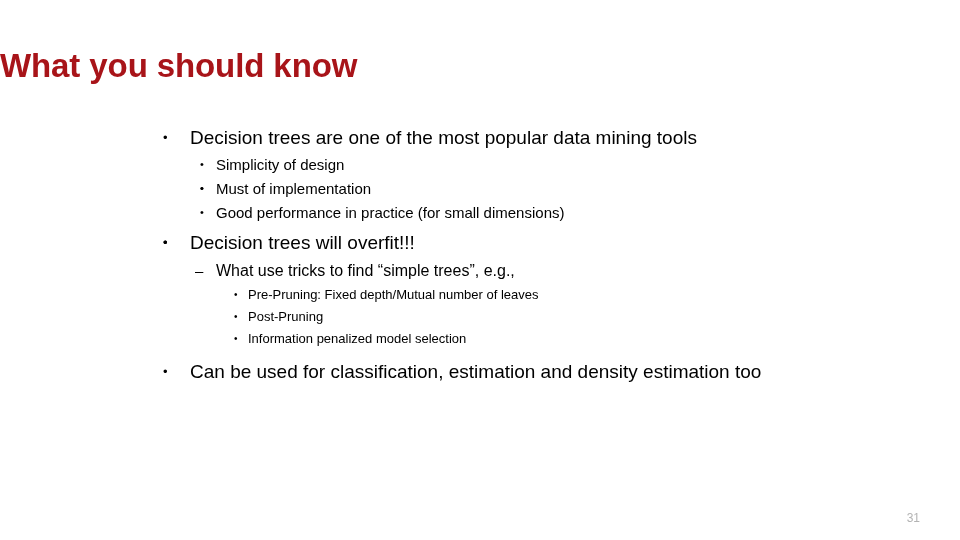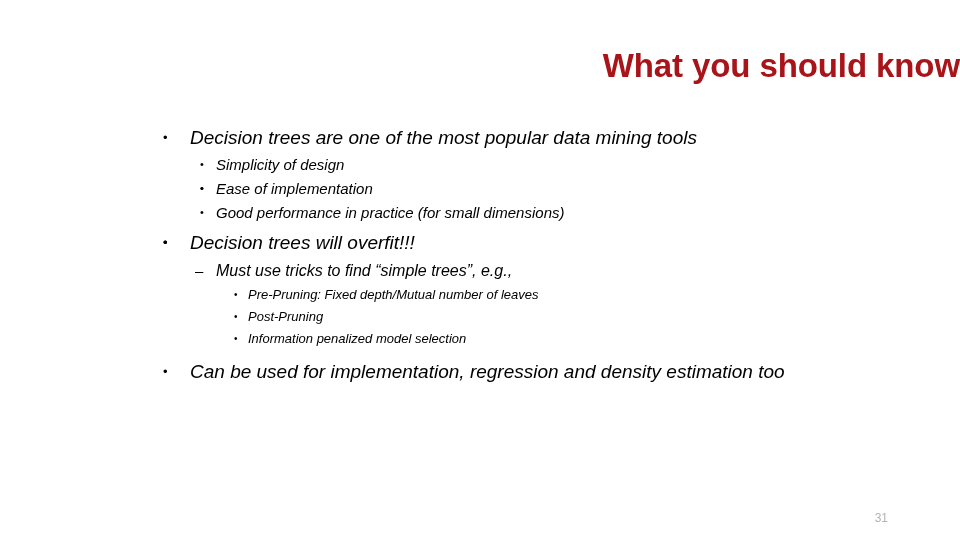--- a/index.html
+++ b/index.html
@@ -18,21 +18,21 @@
     background: #ffffff;
     overflow: hidden;
   }
 
   
   .slide-title {
     position: absolute;
     left: 0;
     top: 48px;
     width: 960px;
-    text-align: right;
+    text-align: left;
     font-size: 33px;
     font-weight: bold;
     color: #a81419;
     letter-spacing: -0.1px;
     line-height: 1.1;
     white-space: nowrap;
   }
 
   
   .body-area {
@@ -50,21 +50,20 @@
   }
   .bullet .marker {
     position: absolute;
     display: inline-block;
     text-align: left;
     color: #000000;
     user-select: none;
   }
   .bullet .btext {
     display: block;
-    font-style: italic;
   }
 
   
   .lvl1 {
     font-size: 19px;
     line-height: 24px;
     padding-left: 190px;
     padding-right: 150px;
   }
   .lvl1 > .marker {
@@ -114,21 +113,21 @@
   }
 
   
   .gap-sm { margin-top: 5px; }
   .gap-md { margin-top: 9px; }
   .gap-lg { margin-top: 13px; }
 
   
   .page-number {
     position: absolute;
-    right: 72px;
+    right: 40px;
     bottom: 16px;
     font-size: 12px;
     color: #b3b3b3;
     line-height: 1;
   }
 </style>
 </head>
 <body>
 
 <div id="slide">
@@ -146,59 +145,59 @@
       <span class="marker">•</span>
       <span class="btext">Simplicity of design</span>
     </div>
 
     <div class="bullet lvl2 gap-sm">
       <span class="marker">•</span>
     </div>
 
     <div class="bullet lvl2 gap-sm">
       <span class="marker">•</span>
-      <span class="btext">Ease of implementation</span>
+      <span class="btext">Must of implementation</span>
     </div>
 
     <div class="bullet lvl2 gap-sm">
       <span class="marker">•</span>
       <span class="btext">Good performance in practice (for small dimensions)</span>
     </div>
 
     <div class="bullet lvl1 gap-md">
       <span class="marker">•</span>
     </div>
 
     <div class="bullet lvl1">
       <span class="marker">•</span>
       <span class="btext">Decision trees will overfit!!!</span>
     </div>
 
     <div class="bullet lvl3 gap-sm">
       <span class="marker">–</span>
-      <span class="btext">Must use tricks to find “simple trees”, e.g.,</span>
+      <span class="btext">What use tricks to find “simple trees”, e.g.,</span>
     </div>
 
     <div class="bullet lvl4 gap-sm">
       <span class="marker">•</span>
       <span class="btext">Pre-Pruning: Fixed depth/Mutual number of leaves</span>
     </div>
 
     <div class="bullet lvl4 gap-sm">
       <span class="marker">•</span>
       <span class="btext">Post-Pruning</span>
     </div>
 
     <div class="bullet lvl4 gap-sm">
       <span class="marker">•</span>
       <span class="btext">Information penalized model selection</span>
     </div>
 
     <div class="bullet lvl1 gap-lg">
       <span class="marker">•</span>
-      <span class="btext">Can be used for implementation, regression and density estimation too</span>
+      <span class="btext">Can be used for classification, estimation and density estimation too</span>
     </div>
 
   </div>
 
   <div class="page-number">31</div>
 
 </div>
 
 </body></html>

